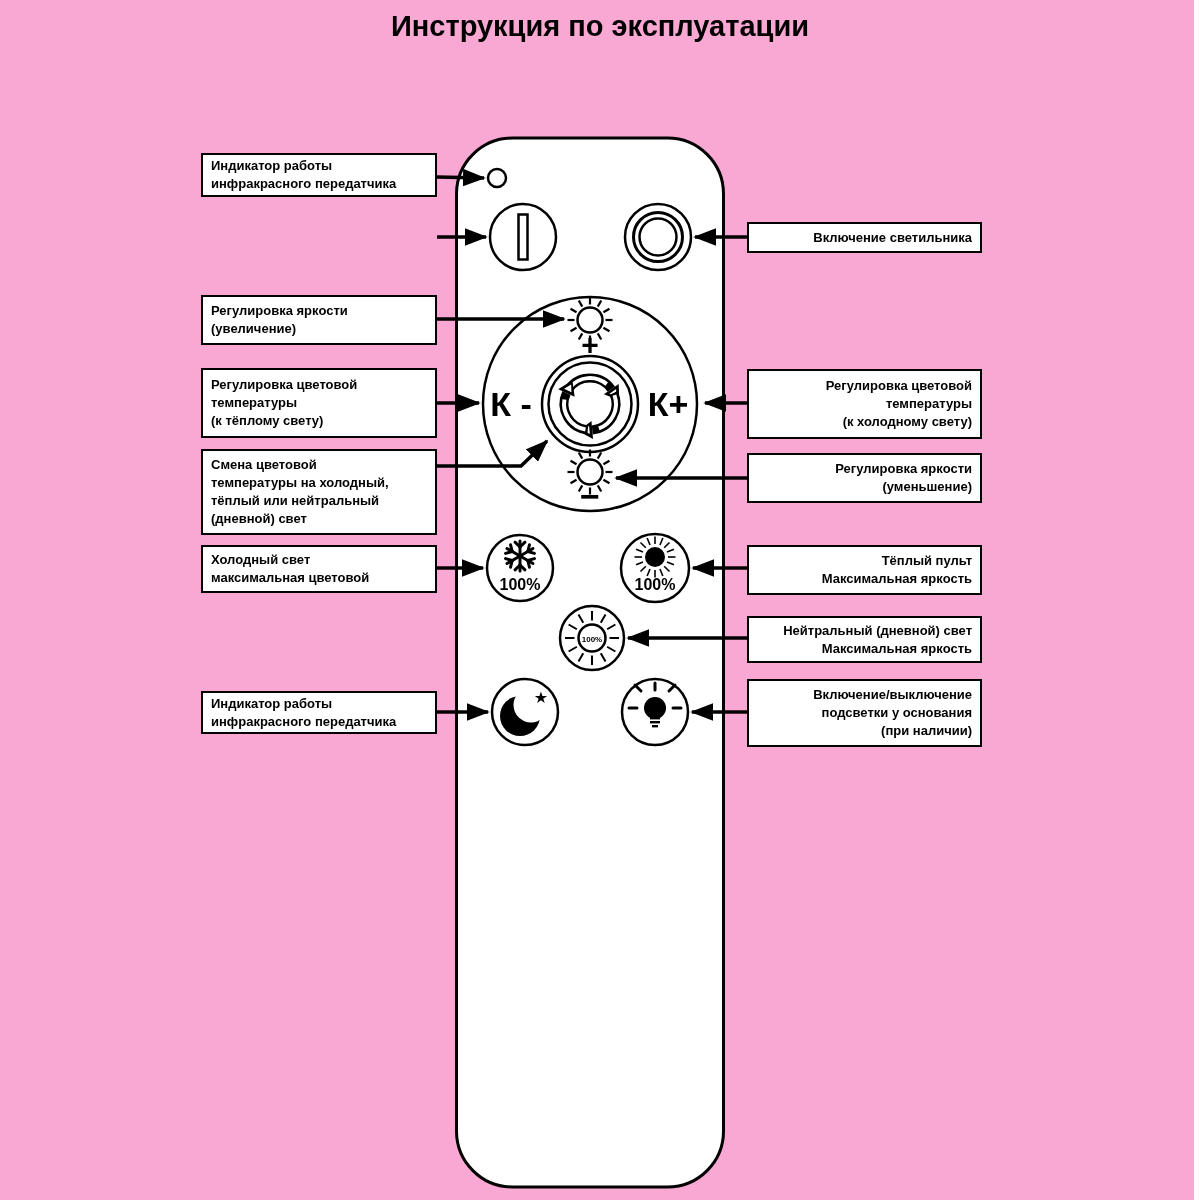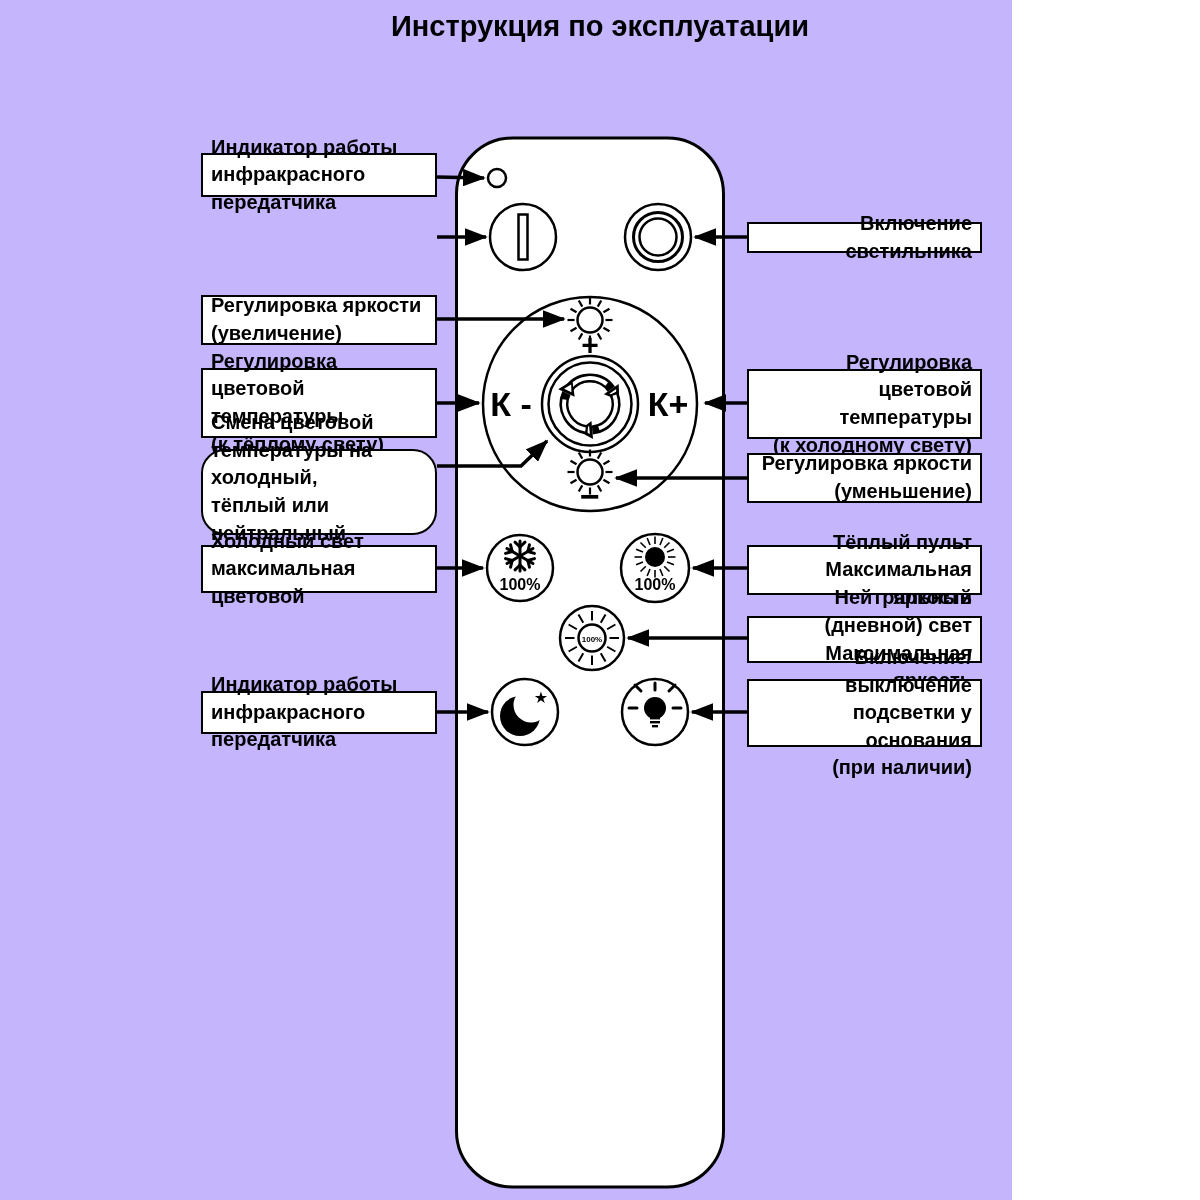--- a/index.html
+++ b/index.html
@@ -1,25 +1,25 @@
 <!DOCTYPE html>
 <html><head>
 <meta charset="utf-8">
 <style>
   html,body{margin:0;padding:0;background:#fff;}
-  #page{position:relative;width:1012px;height:1200px;background:#c4b5fd;overflow:hidden;
+  #page{position:relative;width:1194px;height:1200px;background:#f9a8d4;overflow:hidden;
         font-family:"Liberation Sans",sans-serif;color:#000;}
   #title{position:absolute;top:10px;left:0;width:1200px;text-align:center;
          font-size:29px;font-weight:bold;}
   #subtitle{position:absolute;top:73px;left:0;width:1200px;text-align:center;
          font-size:21px;font-weight:bold;}
   svg{position:absolute;top:0;left:0;}
   .lbl{position:absolute;border:2px solid #000;background:#fff;box-sizing:border-box;
        display:flex;align-items:center;white-space:pre-line;
-       font-size:20px;font-weight:bold;line-height:1.38;padding:2px 8px;}
+       font-size:13px;font-weight:bold;line-height:1.38;padding:2px 8px;}
   .lbl.left{left:201px;width:236px;justify-content:flex-start;text-align:left;}
   .lbl.right{left:747px;width:235px;justify-content:flex-end;text-align:right;}
 </style>
 </head>
 <body>
 
 <div id="page">
 
   <div id="title">Инструкция по эксплуатации</div>
 
@@ -189,21 +189,21 @@
     </g>
   </svg>
 
   <div class="lbl left" style="top:153px;height:44px;">Индикатор работы
 инфракрасного передатчика</div>
   <div class="lbl left" style="top:295px;height:50px;">Регулировка яркости
 (увеличение)</div>
   <div class="lbl left" style="top:368px;height:70px;">Регулировка цветовой
 температуры
 (к тёплому свету)</div>
-  <div class="lbl left" style="top:449px;height:86px;border-radius:24px;">Смена цветовой
+  <div class="lbl left" style="top:449px;height:86px;">Смена цветовой
 температуры на холодный,
 тёплый или нейтральный
 (дневной) свет</div>
   <div class="lbl left" style="top:545px;height:48px;">Холодный свет
 максимальная цветовой</div>
   <div class="lbl left" style="top:691px;height:43px;">Индикатор работы
 инфракрасного передатчика</div>
 
   <div class="lbl right" style="top:222px;height:31px;">Включение светильника</div>
   <div class="lbl right" style="top:369px;height:70px;">Регулировка цветовой

